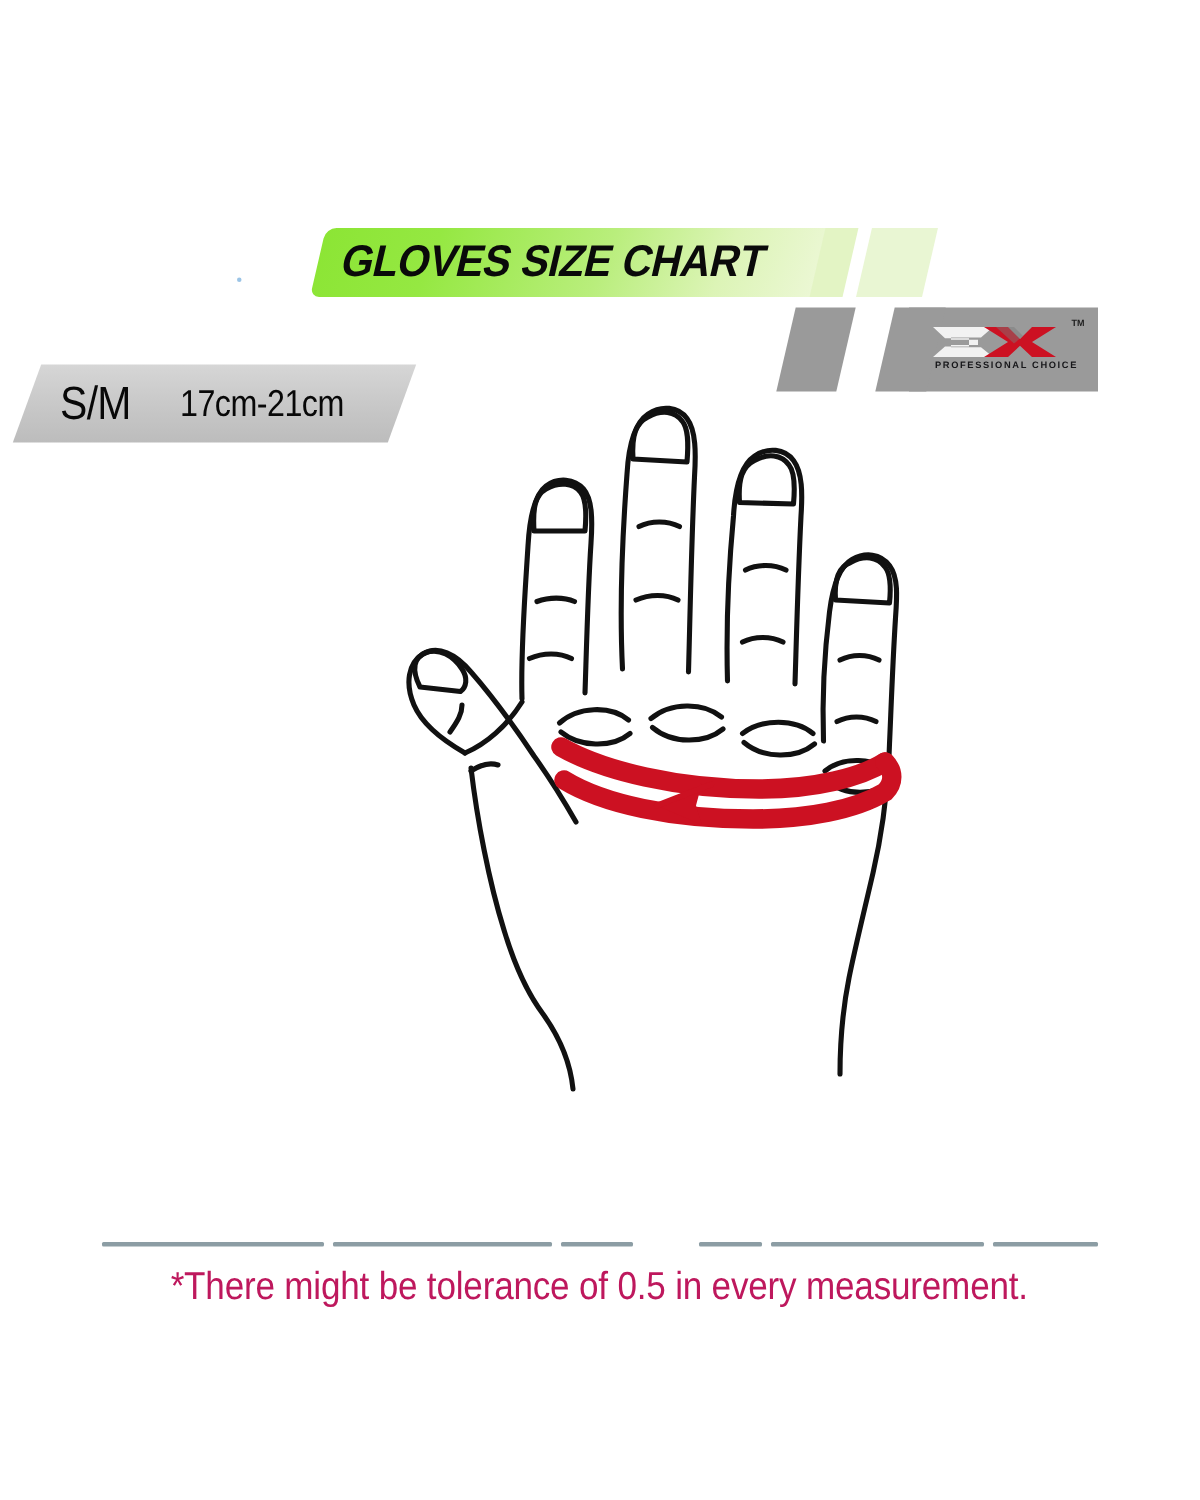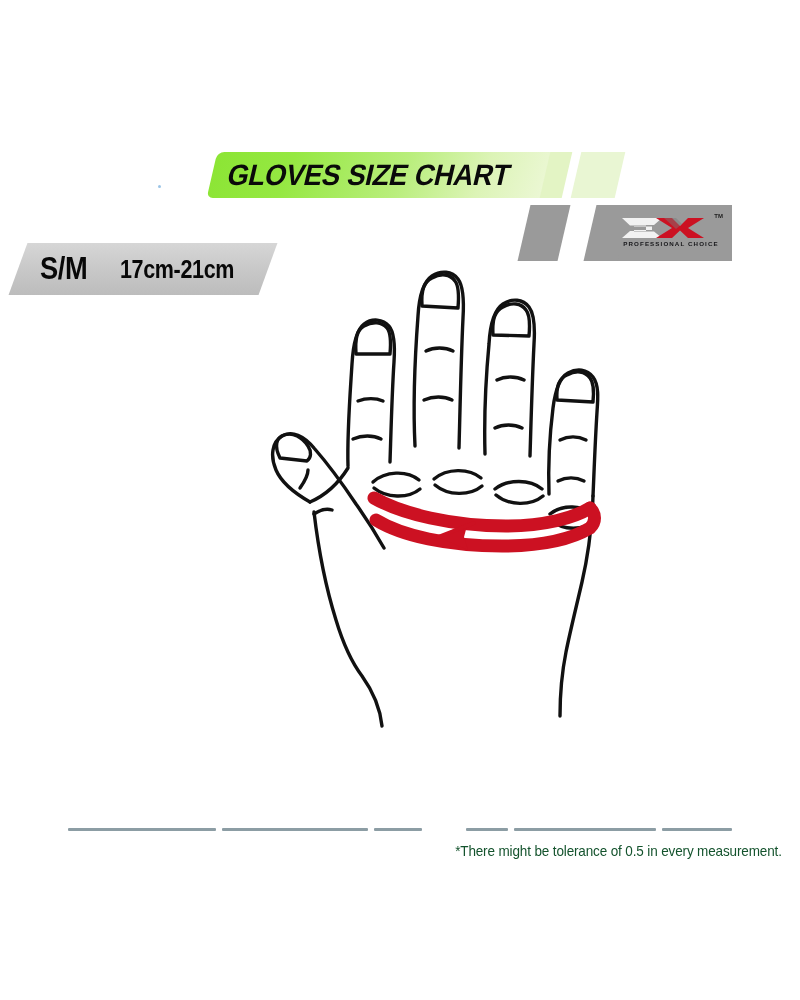--- a/index.html
+++ b/index.html
@@ -148,21 +148,21 @@
   }
   .size-content {
     position: absolute;
     left: 0;
     top: 0;
     width: 100%;
     height: 100%;
     display: flex;
     align-items: center;
     color: #080808;
-    font-weight: bold;
+    font-weight: normal;
   }
   .size-label {
     font-size: 31px;
     letter-spacing: -0.5px;
     white-space: nowrap;
     display: inline-block;
     transform: scaleX(0.88);
     transform-origin: left center;
   }
   .size-range {
@@ -204,23 +204,23 @@
     top: 0;
     height: 3.2px;
     background: #8c9da4;
     border-radius: 1px;
   }
   .footer-note {
     position: absolute;
     left: 0;
     top: 842px;
     width: 800px;
-    text-align: right;
-    font-size: 15px;
-    color: #14532d;
+    text-align: center;
+    font-size: 26px;
+    color: #be185d;
     font-family: "Liberation Sans", sans-serif;
     letter-spacing: -0.15px;
     white-space: nowrap;
   }
   .footer-note > span {
     display: inline-block;
     transform: scaleX(0.9);
   }
 
   .speck {

